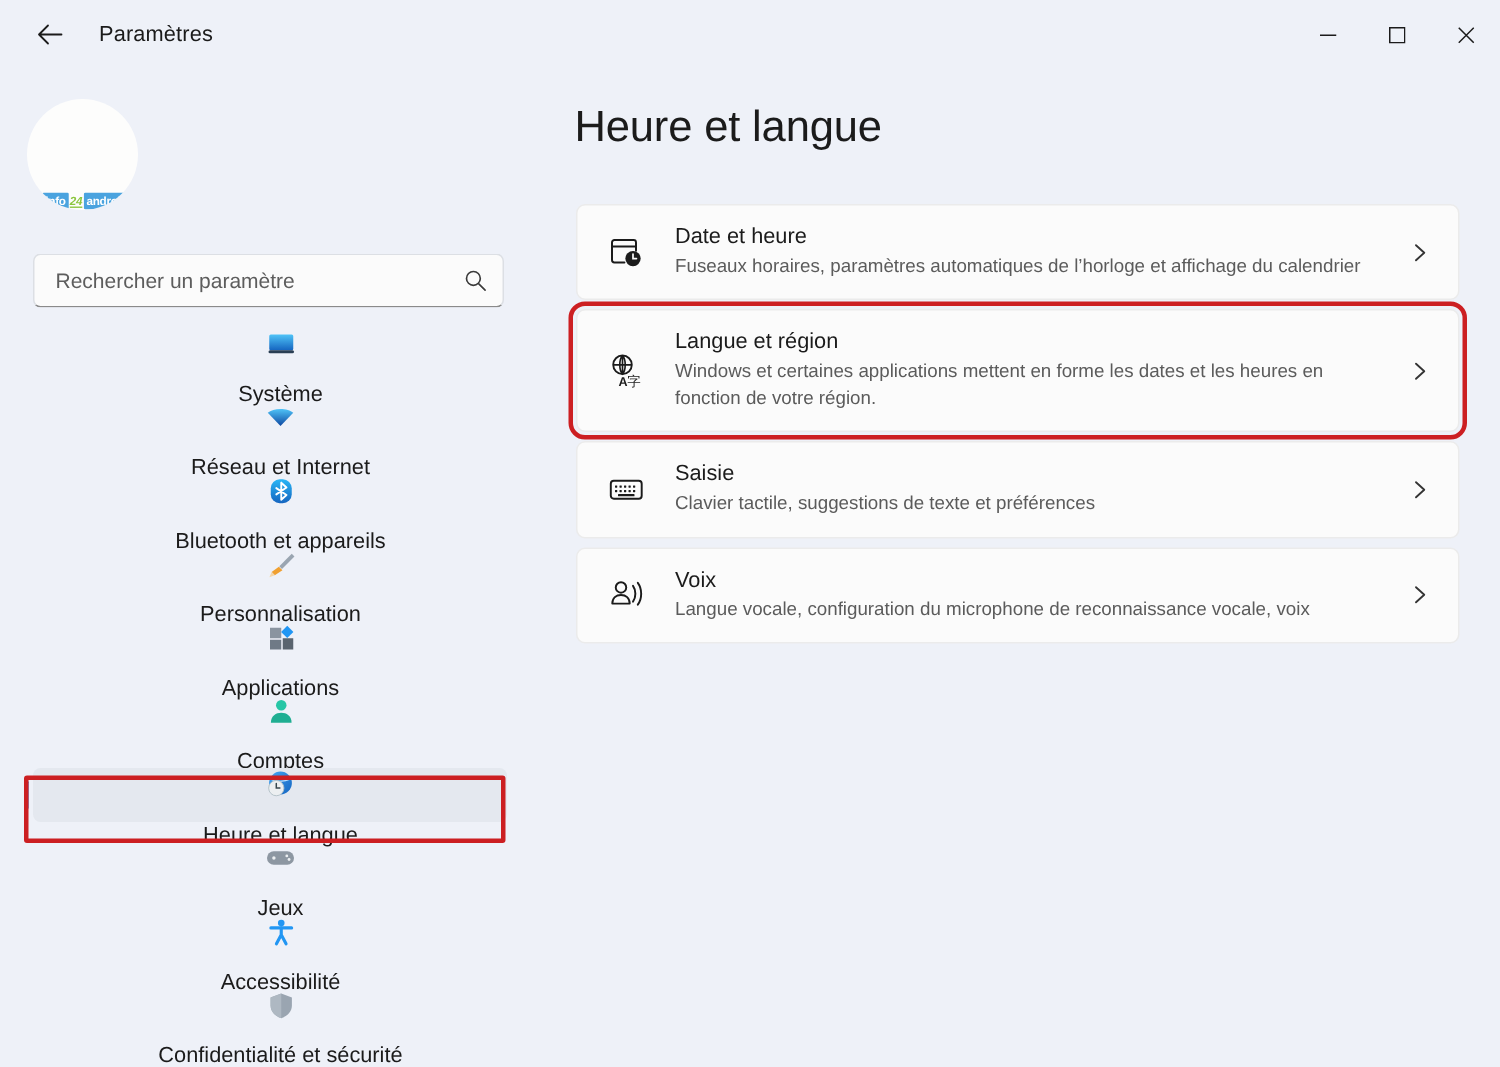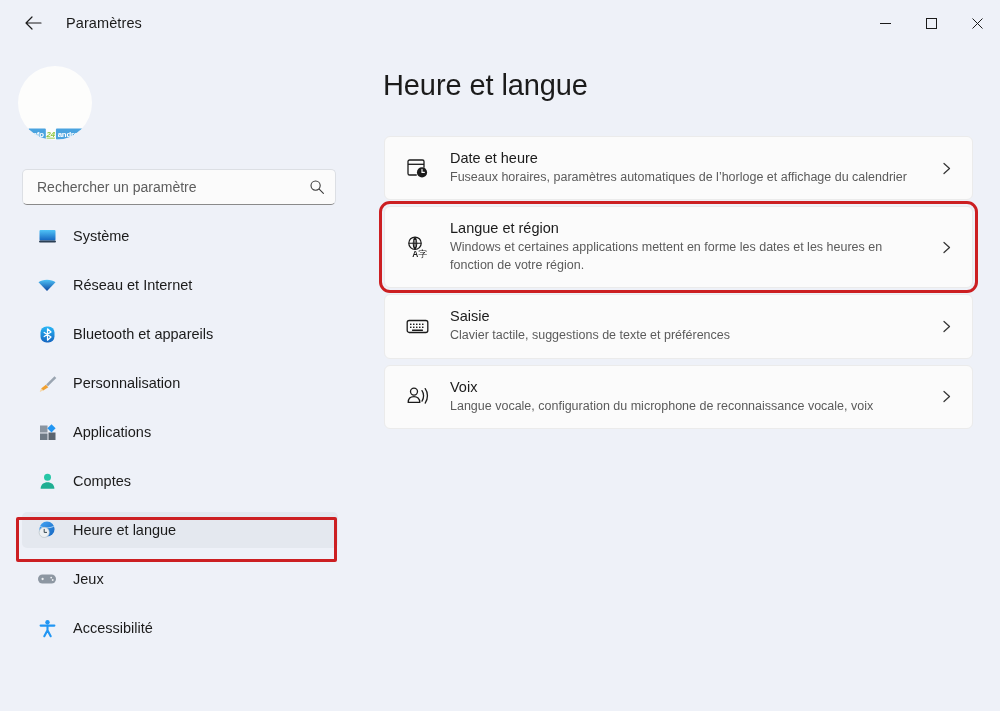--- a/index.html
+++ b/index.html
@@ -103,20 +103,21 @@
   .navlist { position: absolute; left: 0; top: 160px; width: 360px; }
   .navitem {
     position: relative;
     display: flex; align-items: center;
     height: 36px;
     margin: 0 22px 0 22px;
     padding-left: 14px;
     border-radius: 5px;
     cursor: pointer;
     gap: 15px;
+    flex-direction: column;
   }
   .navitem + .navitem { margin-top: 13px; }
   .navitem.selected { background: #e4e8ef; }
   .navitem.selected::before {
     content: "";
     position: absolute; left: -6px; top: 8px;
     width: 3px; height: 20px;
     background: #0f4fc4; border-radius: 2px;
   }
   .nav-ico {
@@ -341,20 +342,29 @@
         <span class="nav-ico">
           <svg width="19" height="19" viewBox="0 0 19 19">
             <circle cx="9.5" cy="3.3" r="2.2" fill="#2196f3"></circle>
             <path d="M2.6 6.6 H16.4" stroke="#2196f3" stroke-width="2.1" stroke-linecap="round"></path>
             <path d="M9.5 6.6 V11.2 M9.5 11.2 L6.3 17.2 M9.5 11.2 L12.7 17.2" stroke="#2196f3" stroke-width="2.1" fill="none" stroke-linecap="round"></path>
           </svg>
         </span>
         <span class="nav-label">Accessibilité</span>
       </div>
 
+      <div class="navitem">
+        <span class="nav-ico">
+          <svg width="19" height="19" viewBox="0 0 19 19">
+            <path d="M9.5 1.3 L16.6 4 V9.4 C16.6 13.6, 13.4 16.6, 9.5 17.8 C5.6 16.6, 2.4 13.6, 2.4 9.4 V4 Z" fill="#9aa5b1"></path>
+            <path d="M9.5 1.3 L2.4 4 V9.4 C2.4 13.6, 5.6 16.6, 9.5 17.8 Z" fill="#aeb8c2"></path>
+          </svg>
+        </span>
+        <span class="nav-label">Confidentialité et sécurité</span>
+      </div>
 
     </div>
   </div>
 
   <div class="main">
 
     <h1 class="page-title">Heure et langue</h1>
 
     <div class="cards">
 

